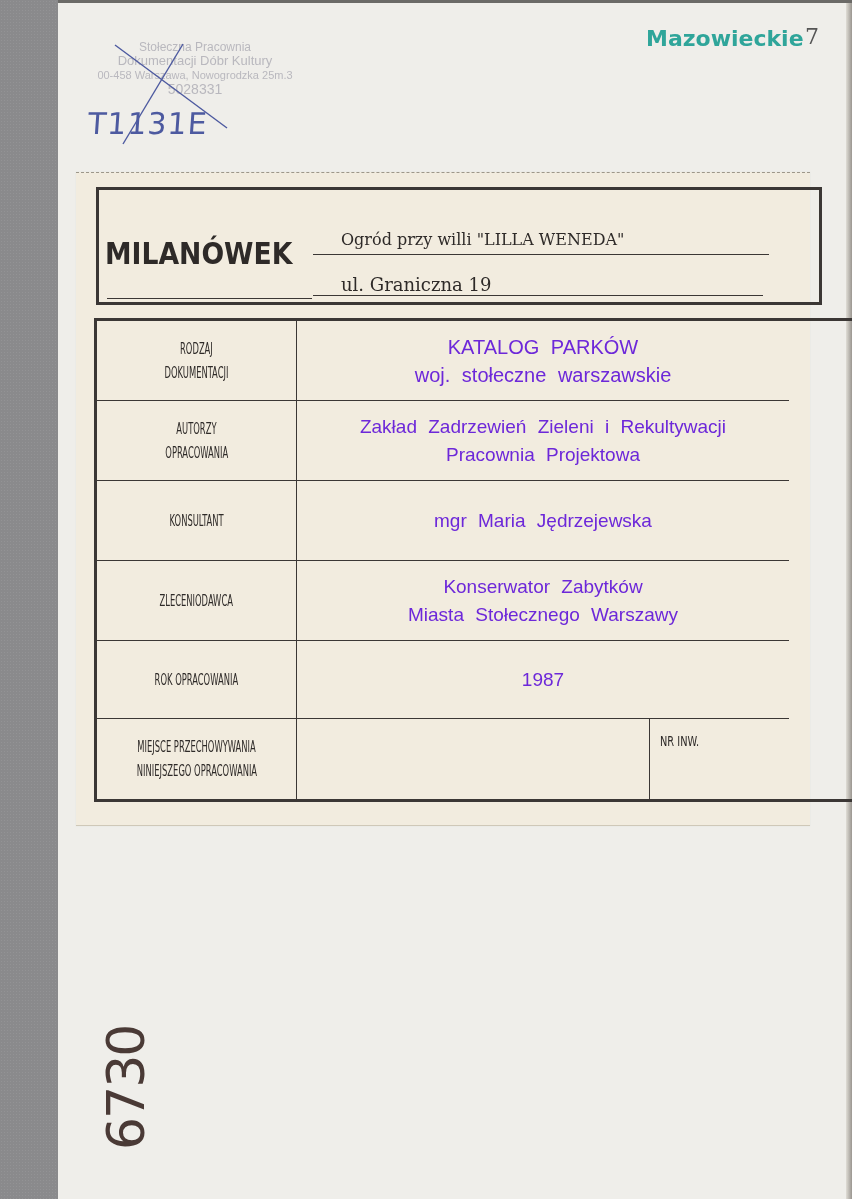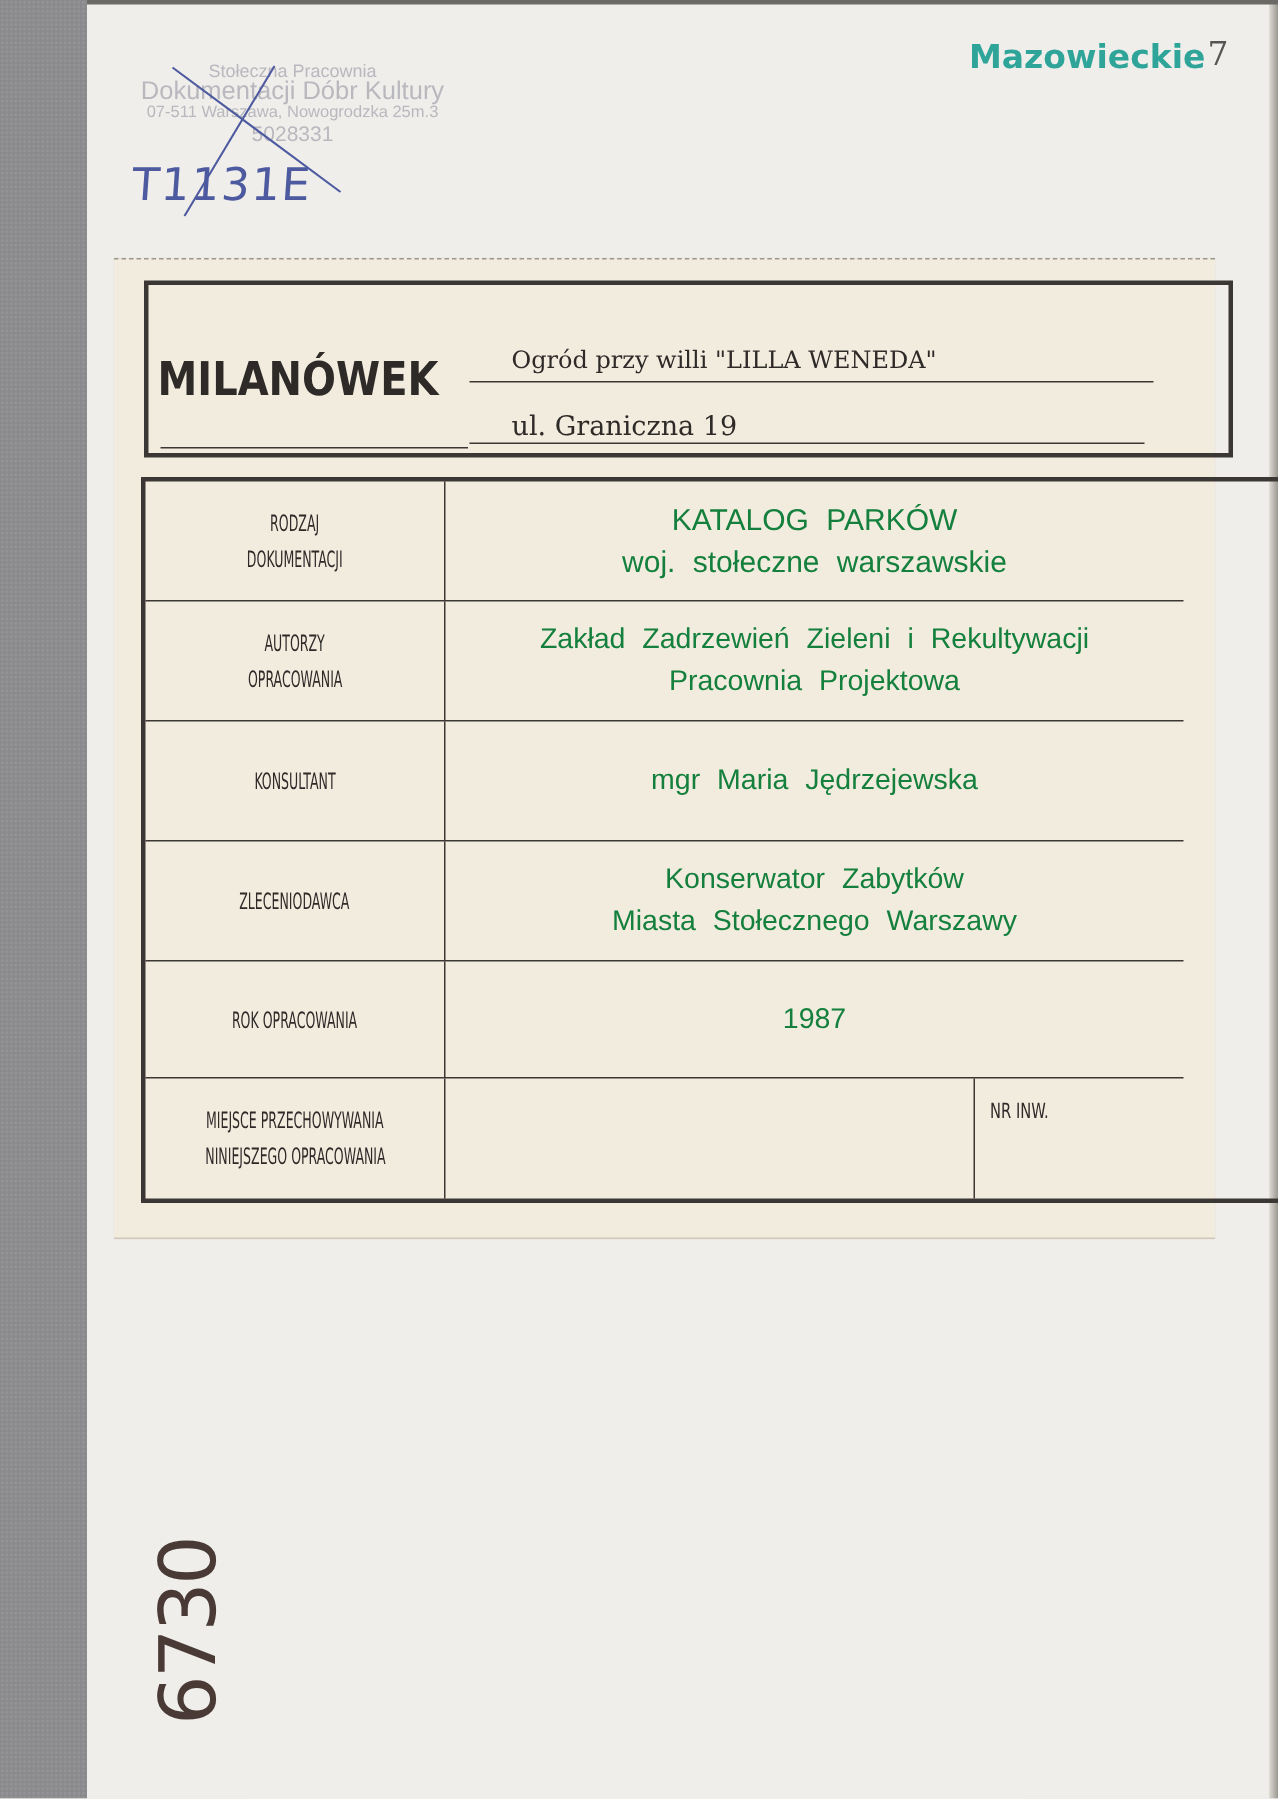--- a/index.html
+++ b/index.html
@@ -23,21 +23,21 @@
     background:linear-gradient(to right, #e0ddd6, #9a9690);
   }
   .cover-top-edge {
     position:absolute; left:58px; top:0; width:794px; height:3px; background:#6b6a67;
   }
   .stamp {
     position:absolute; left:75px; top:40px; width:240px; color:#b9b8be;
     font-size:11px; line-height:14px; text-align:center;
   }
   .stamp .l1 { font-size:12px; }
-  .stamp .l2 { font-size:17px; }
+  .stamp .l2 { font-size:13px; }
   .stamp .l4 { font-size:14px; }
   .sig {
     position:absolute; left:88px; top:106px; color:#4d5aa0;
     font-family:"DejaVu Sans", sans-serif; font-size:30px; letter-spacing:1px;
     transform:skewX(-4deg);
   }
   .cross { position:absolute; left:105px; top:40px; }
   .region {
     position:absolute; left:646px; top:26px; color:#2fa59a;
     font-family:"DejaVu Sans", sans-serif; font-weight:bold; font-size:22px;
@@ -83,21 +83,21 @@
     position:absolute; left:0; top:0; width:200px; height:100%;
     border-right:1.5px solid #3b3735; box-sizing:border-box;
     display:flex; flex-direction:column; align-items:center; justify-content:center;
     font-family:"DejaVu Sans Condensed","DejaVu Sans", sans-serif; font-size:15px; color:#2e2a28;
     line-height:24px; text-align:center;
   }
   .cell-l span { display:block; transform:scaleX(0.62); white-space:nowrap; }
   .cell-r {
     position:absolute; left:200px; top:0; right:0; height:100%;
     display:flex; flex-direction:column; align-items:center; justify-content:center;
-    font-family:"Liberation Sans", sans-serif; font-size:19px; color:#15803d; line-height:28px;
+    font-family:"Liberation Sans", sans-serif; font-size:19px; color:#6d28d9; line-height:28px;
     word-spacing:6px;
   }
   .cell-r.big { font-size:20px; }
   .nrinw {
     position:absolute; left:552px; top:0; width:140px; height:100%;
     border-left:1.5px solid #3b3735; box-sizing:border-box;
     font-family:"DejaVu Sans", sans-serif; font-size:14px; color:#2e2a28;
     padding:14px 0 0 10px;
   }
   .nrinw span { display:inline-block; transform:scaleX(0.7); transform-origin:left; }
@@ -113,21 +113,21 @@
 
 <div class="spine"></div>
 <div class="cover">
   <div class="cover-right-edge"></div>
 </div>
 <div class="cover-top-edge"></div>
 
 <div class="stamp">
   <div class="l1">Stołeczna Pracownia</div>
   <div class="l2">Dokumentacji Dóbr Kultury</div>
-  <div class="l3">07-511 Warszawa, Nowogrodzka 25m.3</div>
+  <div class="l3">00-458 Warszawa, Nowogrodzka 25m.3</div>
   <div class="l4">5028331</div>
 </div>
 
 <svg class="cross" width="130" height="110" viewBox="0 0 130 110">
   <line x1="10" y1="5" x2="122" y2="88" stroke="#4d5aa0" stroke-width="1.4"></line>
   <line x1="78" y1="4" x2="18" y2="104" stroke="#4d5aa0" stroke-width="1.4"></line>
 </svg>
 <div class="sig">T1131E</div>
 
 <div class="region">Mazowieckie</div>

